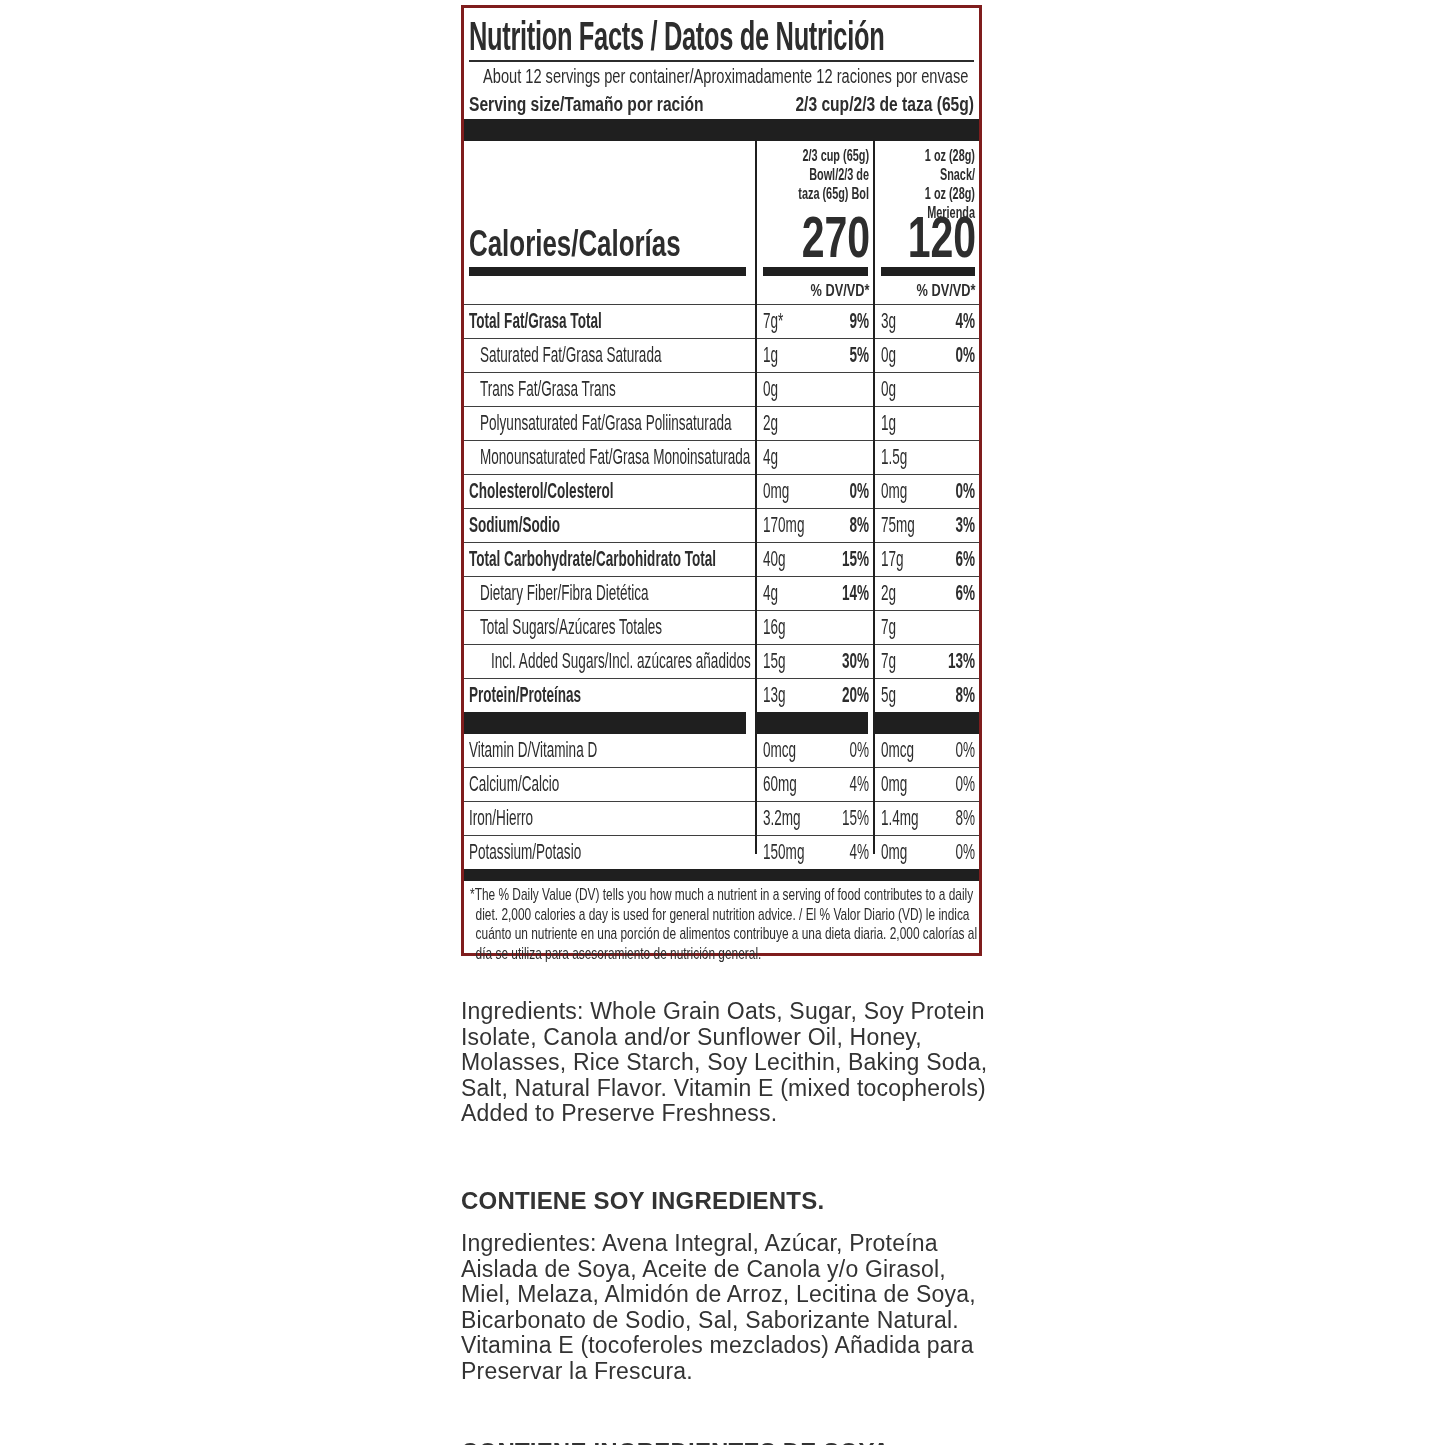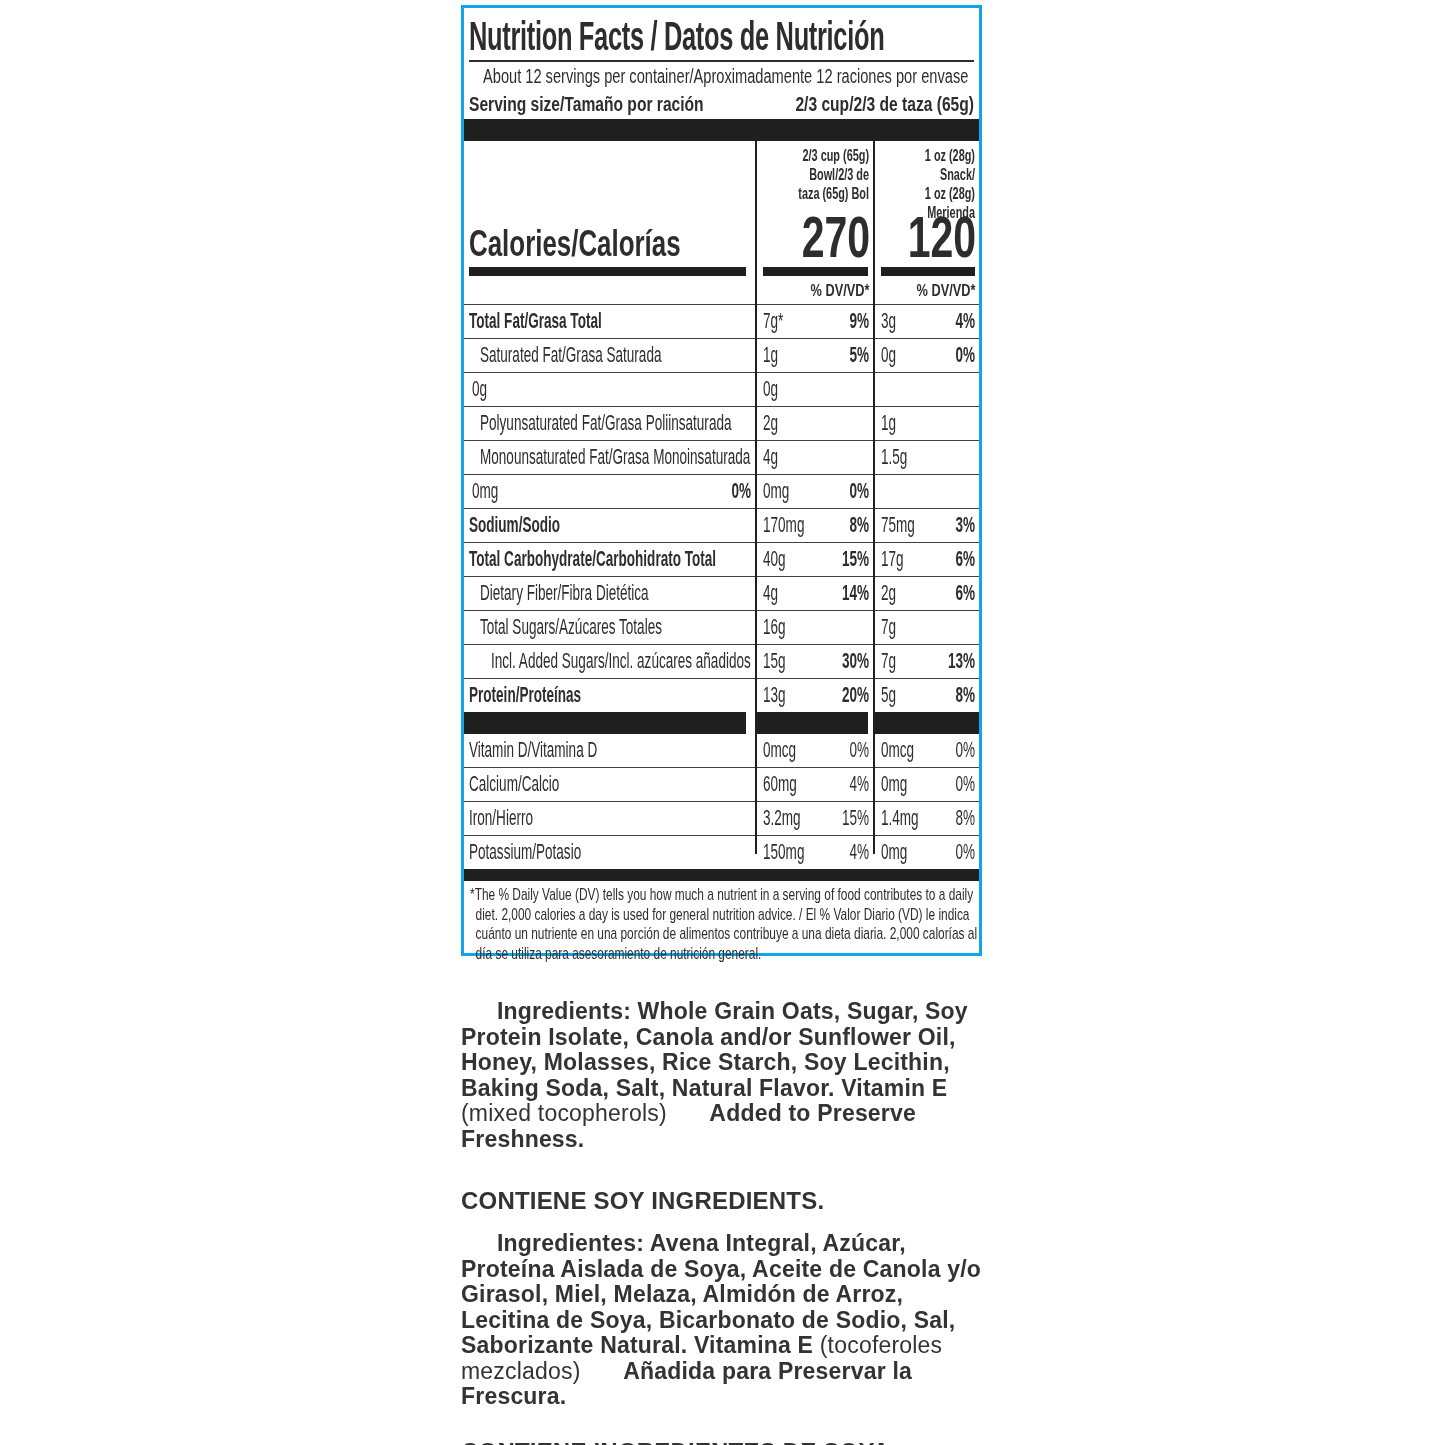--- a/index.html
+++ b/index.html
@@ -6,21 +6,21 @@
   body{
     width:1445px;height:1445px;position:relative;background:#ffffff;
     font-family:"Liberation Sans", sans-serif;color:#2d2d2d;overflow:hidden;
   }
   .b{font-weight:bold;}
   .rg{font-weight:normal;}
 
   
   .panel{
     position:absolute;left:461px;top:5px;width:515px;height:945px;
-    border:3px solid #0ea5e9;background:#fff;position:absolute;
+    border:3px solid #7f1d1d;background:#fff;position:absolute;
   }
   .cx,.cxr{display:inline-block;white-space:nowrap;}
   .cx{transform-origin:0 50%;}
   .cxr{transform-origin:100% 50%;}
 
   .nf-title{height:52px;line-height:56px;padding-left:5px;overflow:visible;}
   .nf-title .cx{font-weight:bold;font-size:41px;transform:scaleX(.62);letter-spacing:-.5px;}
   .rule{height:2px;background:#2c2c2c;margin:0 5px;}
   .servings{height:27px;line-height:28px;padding-left:19px;}
   .servings .cx{font-size:19.5px;transform:scaleX(.75);}
@@ -65,21 +65,21 @@
   .vdiv.d2{left:409px;}
 
   .footnote{padding:4px 0 0 6px;overflow:hidden;}
   .footnote .fninner{
     width:718px;transform:scaleX(.70);transform-origin:0 0;
     font-size:17px;line-height:19.5px;padding-left:8px;text-indent:-8px;
   }
 
   
   .ing{position:absolute;left:461px;width:530px;color:#333;font-size:23px;line-height:25.5px;letter-spacing:.2px;}
-  .ing .b{font-weight:bold;margin-left:36px;}
+  .ing .b{font-weight:normal;}
   .contains{position:absolute;left:461px;font-weight:bold;font-size:24px;color:#333;letter-spacing:.2px;}
   #ing-en{top:976px;}
   #contains-en{top:1163px;}
   #ing-es{top:1208px;}
   #contains-es{top:1414px;}
 </style>
 </head>
 <body>
 
 <div class="panel">
@@ -157,20 +157,23 @@
         <div class="nc va">
           <span class="cx amt">1g</span>
           <span class="cxr pct b">5%</span>
         </div>
         <div class="nc vb">
           <span class="cx amt">0g</span>
           <span class="cxr pct b">0%</span>
         </div>
       </div>
       <div class="g3 nrow">
+        <div class="nc lab">
+          <span class="cx" style="left: 16px;">Trans Fat/Grasa Trans</span>
+        </div>
         <div class="nc va">
           <span class="cx amt">0g</span>
         </div>
         <div class="nc vb">
           <span class="cx amt">0g</span>
         </div>
       </div>
       <div class="g3 nrow">
         <div class="nc lab">
           <span class="cx" style="left: 16px;">Polyunsaturated Fat/Grasa Poliinsaturada</span>
@@ -187,20 +190,23 @@
           <span class="cx" style="left: 16px;">Monounsaturated Fat/Grasa Monoinsaturada</span>
         </div>
         <div class="nc va">
           <span class="cx amt">4g</span>
         </div>
         <div class="nc vb">
           <span class="cx amt">1.5g</span>
         </div>
       </div>
       <div class="g3 nrow">
+        <div class="nc lab">
+          <span class="cx b" style="left: 5px;">Cholesterol/Colesterol</span>
+        </div>
         <div class="nc va">
           <span class="cx amt">0mg</span>
           <span class="cxr pct b">0%</span>
         </div>
         <div class="nc vb">
           <span class="cx amt">0mg</span>
           <span class="cxr pct b">0%</span>
         </div>
       </div>
       <div class="g3 nrow">

